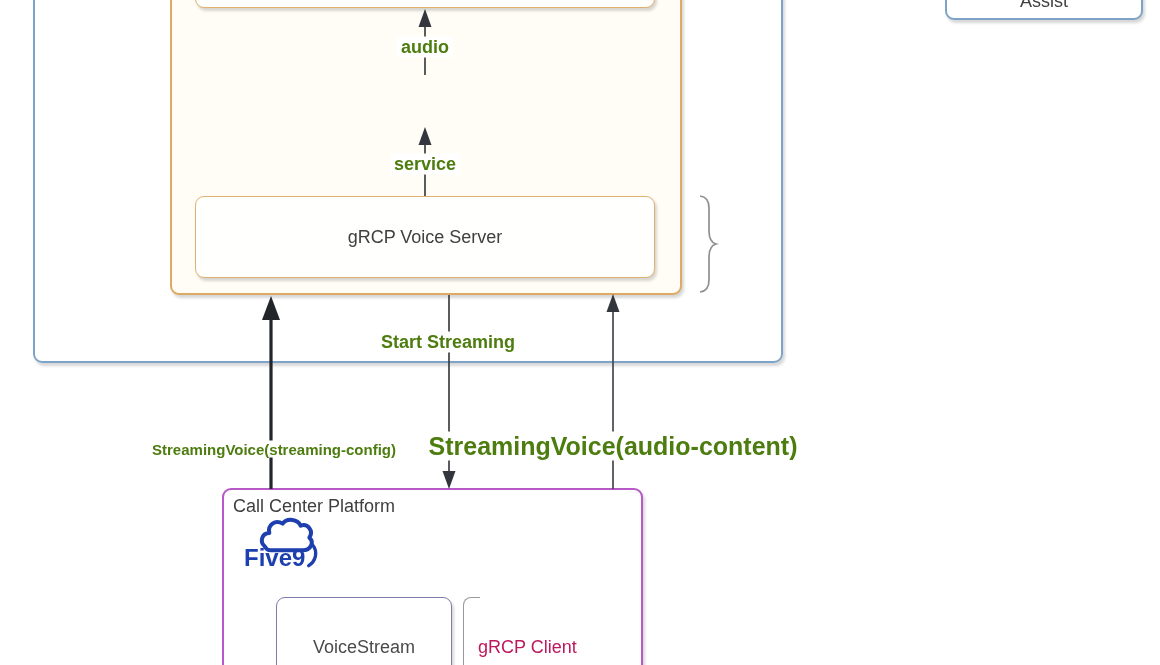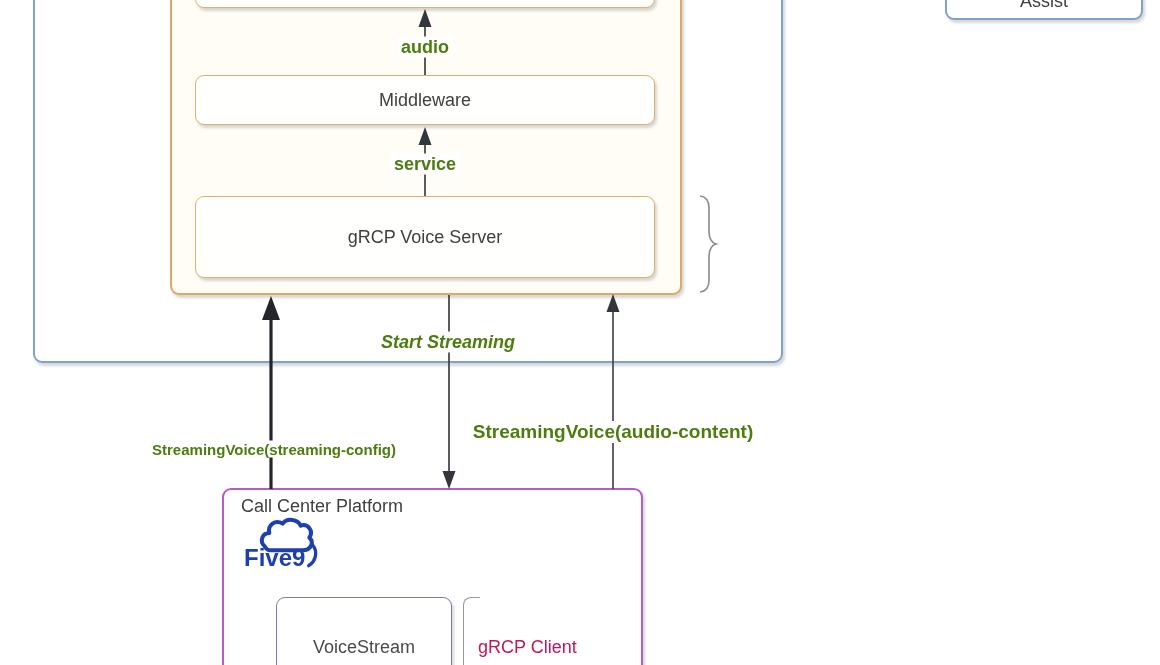--- a/index.html
+++ b/index.html
@@ -18,56 +18,53 @@
   .inner-orange{left:195px;width:460px;border:1.6px solid #e0b070;background:#fffffe;
     display:flex;align-items:center;justify-content:center;font-size:18px;color:#404040;}
   .top-partial{top:-44px;height:52px;}
   .middleware{top:75px;height:50px;}
   .grcp-server{top:196px;height:82px;}
   
   .assist{left:945px;top:-18px;width:198px;height:38px;border:2px solid #7fa3c8;
     display:flex;align-items:center;justify-content:center;font-size:18px;color:#404040;}
   
   .purple-box{left:222px;top:488px;width:421px;height:210px;border:2.2px solid #b75ac8;}
-  .platform-label{position:absolute;left:17px;top:6px;font-size:18px;color:#3f3f3f;}
+  .platform-label{position:absolute;left:9px;top:6px;font-size:18px;color:#3f3f3f;}
   .five9-logo{position:absolute;left:20px;top:27px;width:80px;height:52px;}
   .voicestream-box{left:276px;top:597px;width:176px;height:100px;border:1.6px solid #7d7dab;
     display:flex;align-items:center;justify-content:center;font-size:18px;color:#4a4a4a;}
   .client-bracket{position:absolute;left:463px;top:597px;width:16px;height:100px;
     border-left:1.6px solid #999999;border-top:1.6px solid #999999;border-top-left-radius:8px;}
   .client-label{position:absolute;left:478px;top:637px;font-size:18px;color:#be185d;}
   
   #wires{position:absolute;left:0;top:0;width:1160px;height:665px;pointer-events:none;}
   
   .edge-label{position:absolute;transform:translate(-50%,-50%);background:#ffffff;
     padding:0 4px;font-weight:bold;color:#4d7c0f;white-space:nowrap;}
   .lbl-audio{left:425px;top:47px;font-size:18px;}
   .lbl-callleg{left:425px;top:164px;font-size:18px;}
-  .lbl-start{left:448px;top:342px;font-size:18px;font-style:italic;}
+  .lbl-start{left:448px;top:342px;font-size:18px;}
   .lbl-config{left:274px;top:410px;font-size:15px;margin-top:39px;}
-  .lbl-content{left:613px;top:432px;font-size:19px;text-align:center;}
+  .lbl-content{left:613px;top:446px;font-size:25px;text-align:center;}
   
   .annotation{position:absolute;left:729px;top:212px;width:310px;font-size:18px;
     line-height:25px;color:#5a5a5a;z-index:6;}
   .z5{z-index:5;}
 </style>
 </head>
 <body>
 
 <div id="canvas">
 
   <div class="box blue-container shadow"></div>
 
   <div class="box orange-container shadow"></div>
 
   <div class="box inner-orange top-partial shadow"></div>
 
-  <div class="box inner-orange middleware shadow">
-    <span>Middleware</span>
-  </div>
 
   <div class="box inner-orange grcp-server shadow">
     <span>gRCP Voice Server</span>
   </div>
 
   <div class="box assist shadow">
     <span>Assist</span>
   </div>
 
   <svg id="wires" class="z5" viewBox="0 0 1160 665">

